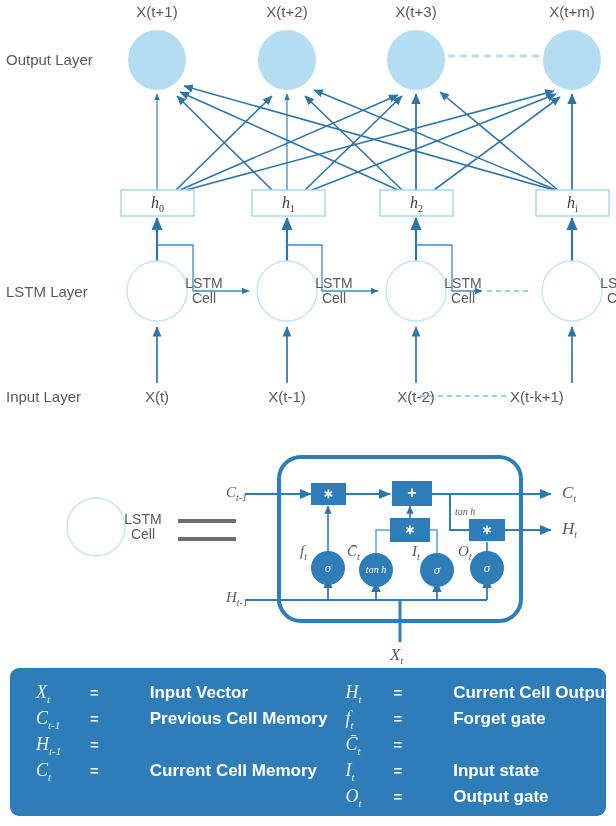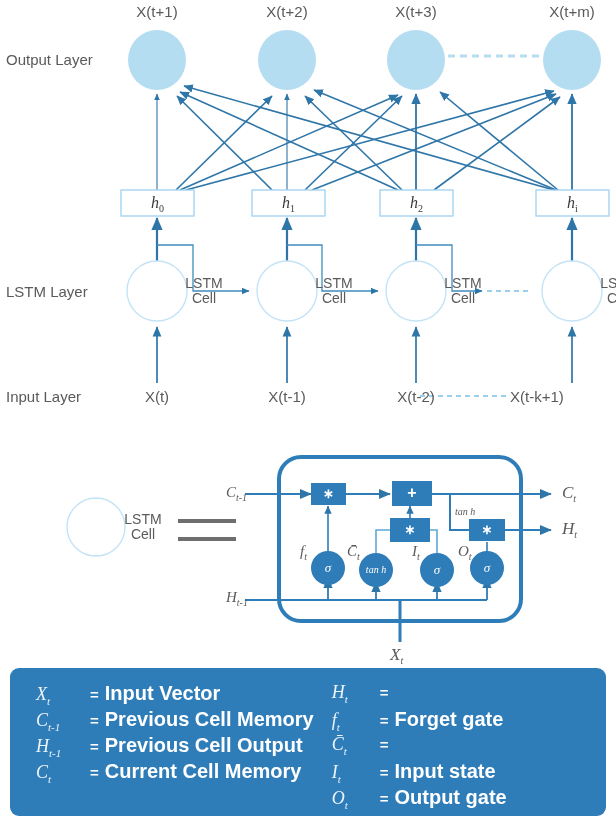--- a/index.html
+++ b/index.html
@@ -141,23 +141,24 @@
   .legend-eq {
     color: #ffffff;
     font-family: "Liberation Sans", sans-serif;
     font-size: 15px;
     font-weight: bold;
     margin-right: 6px;
   }
   .legend-def {
     color: #ffffff;
     font-family: "Liberation Sans", sans-serif;
-    font-size: 20px;
+    font-size: 17px;
     font-weight: bold;
     white-space: nowrap;
+    margin-left: 45px;
   }
 
   .equals-bar {
     position: absolute;
     background: #6e6e6e;
     height: 4px;
     width: 58px;
     left: 178px;
   }
 </style>
@@ -376,32 +377,32 @@
         <span class="legend-def">Input Vector</span>
       </div>
       <div class="legend-row">
         <span class="legend-sym"><span>C</span><sub>t-1</sub></span>
         <span class="legend-eq">=</span>
         <span class="legend-def">Previous Cell Memory</span>
       </div>
       <div class="legend-row">
         <span class="legend-sym"><span>H</span><sub>t-1</sub></span>
         <span class="legend-eq">=</span>
-        <span class="legend-def">Previous Cell Output</span>
       </div>
       <div class="legend-row">
         <span class="legend-sym"><span>C</span><sub>t</sub></span>
         <span class="legend-eq">=</span>
         <span class="legend-def">Current Cell Memory</span>
       </div>
     </div>
     <div class="legend-col right">
       <div class="legend-row">
         <span class="legend-sym"><span>H</span><sub>t</sub></span>
         <span class="legend-eq">=</span>
+        <span class="legend-def">Current Cell Output</span>
       </div>
       <div class="legend-row">
         <span class="legend-sym"><span>f</span><sub>t</sub></span>
         <span class="legend-eq">=</span>
         <span class="legend-def">Forget gate</span>
       </div>
       <div class="legend-row">
         <span class="legend-sym"><span>C̄</span><sub>t</sub></span>
         <span class="legend-eq">=</span>
       </div>

